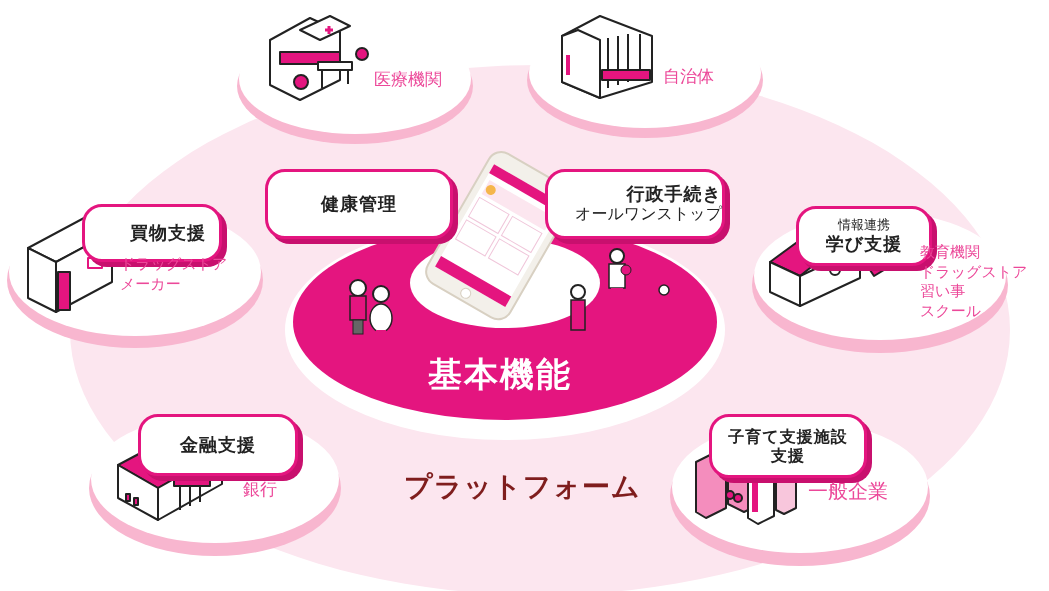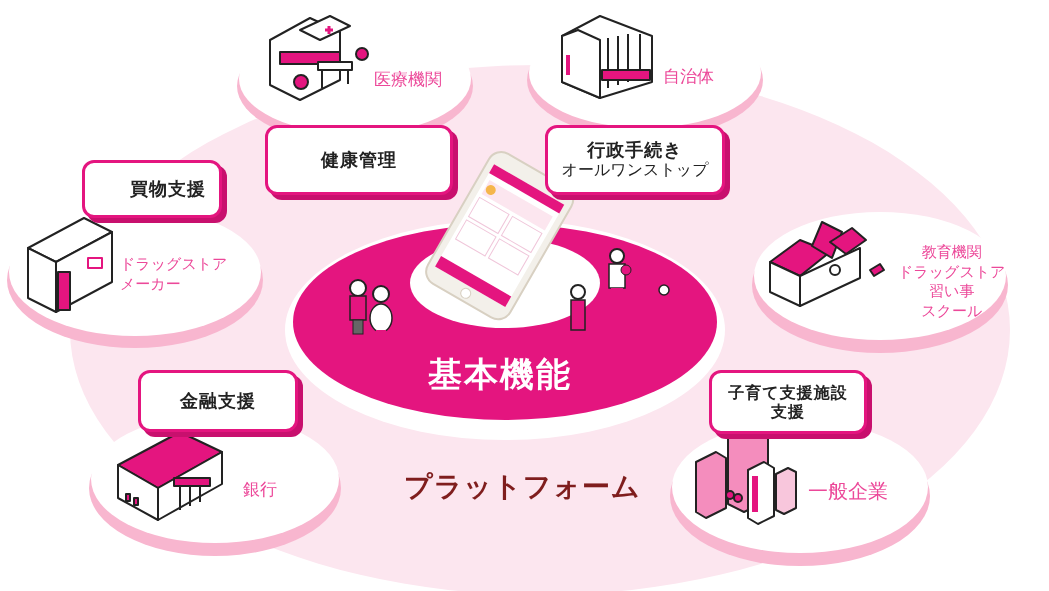--- a/index.html
+++ b/index.html
@@ -1,23 +1,23 @@
 <!DOCTYPE html>
 <html><head>
 <meta charset="utf-8">
 <style>
   html, body { margin:0; padding:0; background:#ffffff; }
   body { width:1049px; height:591px; overflow:hidden; position:relative;
          font-family:"DejaVu Sans","Liberation Sans",sans-serif; }
   .stage { position:absolute; left:0; top:0; width:1049px; height:591px; }
   svg.bg { position:absolute; left:0; top:0; }
   .label-box {
-    position:absolute; background:#fff; border:3px solid #e4157f; border-radius:12px;
+    position:absolute; background:#fff; border:3px solid #e4157f; border-radius:20px;
     box-shadow:5px 5px 0 #c8106e; display:flex; flex-direction:column;
-    align-items:center; justify-content:center; color:#222; text-align:center; box-sizing:border-box;
+    align-items:center; justify-content:center; color:#222; text-align:center; box-sizing:border-box;margin-top:44px;
   }
   .label-main { font-size:18px; font-weight:bold; letter-spacing:1px; line-height:1.2; }
   .label-sub { font-size:16px; line-height:1.3; }
   .label-top { font-size:13px; line-height:1.2; }
   .pink-text { position:absolute; color:#ec4899; font-size:15px; line-height:1.3; white-space:nowrap; }
   .pink-text.lg { font-size:17px; }
   .center-title { position:absolute; color:#fff; font-size:34px; font-weight:bold; letter-spacing:2px; }
   .platform-title { position:absolute; color:#7f1d1d; font-size:28px; font-weight:bold; letter-spacing:1px; }
 </style>
 </head>
@@ -151,42 +151,46 @@
       <circle cx="626" cy="270" r="5" fill="#e4157f" stroke="#222" stroke-width="1"></circle>
       <rect x="611" y="288" width="12" height="10" fill="#e4157f"></rect>
       <circle cx="664" cy="290" r="5" fill="#fff" stroke="#222" stroke-width="1.5"></circle>
       <rect x="659" y="296" width="10" height="12" fill="#e4157f"></rect>
     </g>
   </svg>
 
   <div class="label-box" style="left:265px; top:125px; width:188px; height:70px;">
     <span class="label-main">健康管理</span>
   </div>
-  <div class="label-box" style="left:545px; top:125px; width:180px; height:70px;">
+  <div class="label-box" style="left:545px; top:125px; width:180px; height:70px;align-items:flex-end;">
     <span class="label-main">行政手続き</span>
     <span class="label-sub">オールワンストップ</span>
   </div>
   <div class="label-box" style="left:82px; top:160px; width:140px; height:58px;padding-left:32px;">
     <span class="label-main">買物支援</span>
+  </div>
+  <div class="label-box" style="left:796px; top:162px; width:136px; height:60px;">
+    <span class="label-top">情報連携</span>
+    <span class="label-main">学び支援</span>
   </div>
   <div class="label-box" style="left:138px; top:370px; width:160px; height:62px;">
     <span class="label-main">金融支援</span>
   </div>
   <div class="label-box" style="left:709px; top:370px; width:158px; height:64px;">
     <span class="label-main" style="font-size:16px;">子育て支援施設</span>
     <span class="label-main" style="font-size:16px;">支援</span>
   </div>
 
   <div class="pink-text lg" style="left:374px; top:68px;">医療機関</div>
   <div class="pink-text lg" style="left:663px; top:65px;">自治体</div>
   <div class="pink-text" style="left:120px; top:255px;">
     <div>ドラッグストア</div>
     <div>メーカー</div>
   </div>
-  <div class="pink-text" style="left:898px; top:243px;text-align:center;">
+  <div class="pink-text" style="left:920px; top:243px;">
     <div>教育機関</div>
     <div>ドラッグストア</div>
     <div>習い事</div>
     <div>スクール</div>
   </div>
   <div class="pink-text lg" style="left:243px; top:478px;">銀行</div>
   <div class="pink-text lg" style="left:800px; top:478px; font-size:20px;margin-left:8px;">一般企業</div>
 
   <div class="center-title" style="left:428px; top:352px;">基本機能</div>
   <div class="platform-title" style="left:404px; top:468px;">プラットフォーム</div>

